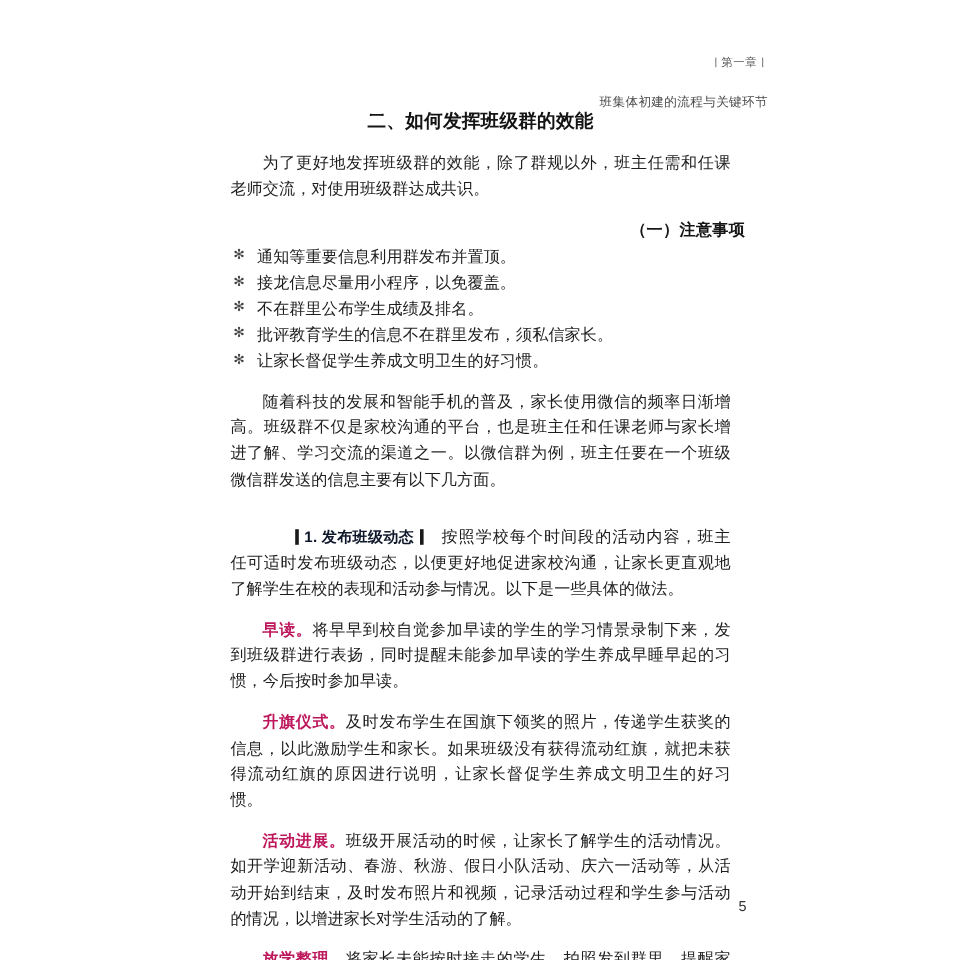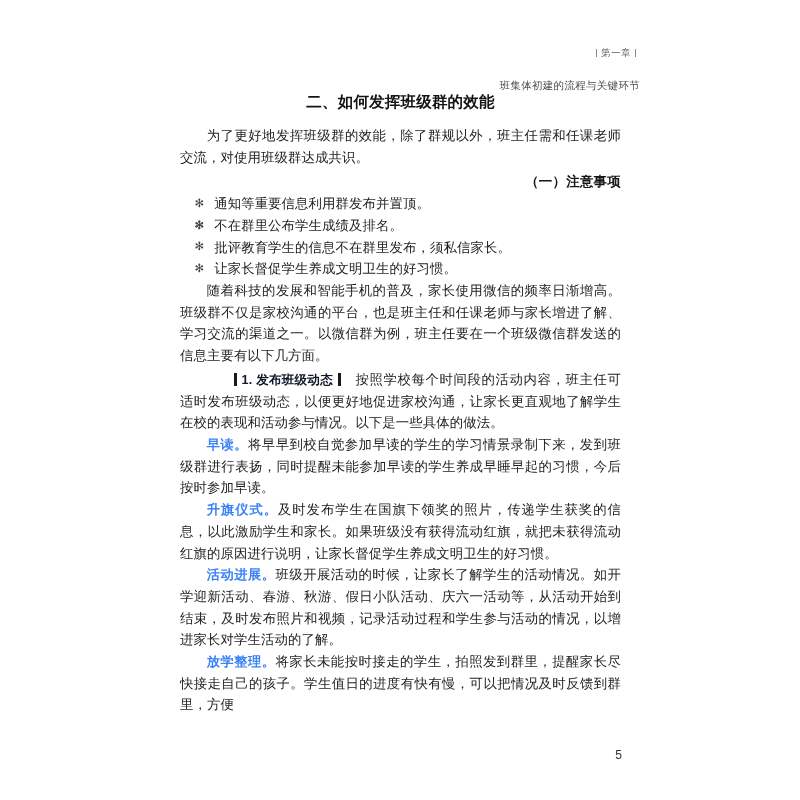--- a/index.html
+++ b/index.html
@@ -74,21 +74,21 @@
     color: #141414;
     margin: 0 0 13px 0;
     letter-spacing: 0.2px;
     line-height: 1.3;
     text-align: center;
   }
 
   p.body-text {
     font-size: 13.4px;
     line-height: 1.62;
-    margin: 0;
+    margin: 12px;
     text-align: justify;
     text-justify: inter-ideograph;
     text-indent: 2em;
     color: #1d1d1d;
     letter-spacing: 0.1px;
   }
 
   h3.sub-head {
     font-family: "Liberation Serif", "DejaVu Serif", serif;
     font-size: 13.4px;
@@ -142,21 +142,21 @@
     background: #1a1a1a;
     vertical-align: -2px;
   }
   .rule-label .bar.left { margin-right: 5px; }
   .rule-label .bar.right { margin-left: 5px; }
 
   .run-in-head {
     font-family: "Liberation Sans", "DejaVu Sans", sans-serif;
     font-weight: bold;
     font-size: 13.2px;
-    color: #3b82f6;
+    color: #be185d;
     letter-spacing: 0.2px;
   }
 
   .spacer-xs { height: 2px; }
 
   
   .folio {
     position: absolute;
     right: 178px;
     bottom: 38px;
@@ -178,21 +178,21 @@
   <div class="content">
 
     <h2 class="section-title">二、如何发挥班级群的效能</h2>
 
     <p class="body-text">为了更好地发挥班级群的效能，除了群规以外，班主任需和任课老师交流，对使用班级群达成共识。</p>
 
     <h3 class="sub-head">（一）注意事项</h3>
 
     <ul class="note-list">
       <li><span class="bullet-mark">✻</span><span>通知等重要信息利用群发布并置顶。</span></li>
-      <li><span class="bullet-mark">✻</span></li>
+      <li><span class="bullet-mark">✻</span><span>接龙信息尽量用小程序，以免覆盖。</span></li>
       <li><span class="bullet-mark">✻</span><span>不在群里公布学生成绩及排名。</span></li>
       <li><span class="bullet-mark">✻</span><span>批评教育学生的信息不在群里发布，须私信家长。</span></li>
       <li><span class="bullet-mark">✻</span><span>让家长督促学生养成文明卫生的好习惯。</span></li>
     </ul>
 
 
     <p class="body-text">随着科技的发展和智能手机的普及，家长使用微信的频率日渐增高。班级群不仅是家校沟通的平台，也是班主任和任课老师与家长增进了解、学习交流的渠道之一。以微信群为例，班主任要在一个班级微信群发送的信息主要有以下几方面。</p>
 
     <div class="spacer-xs"></div>
 

